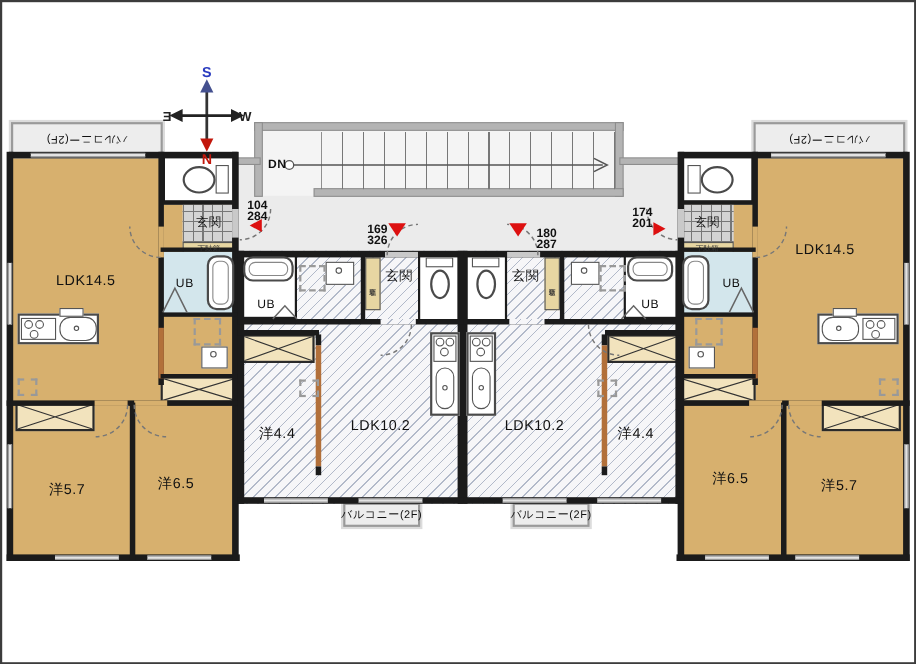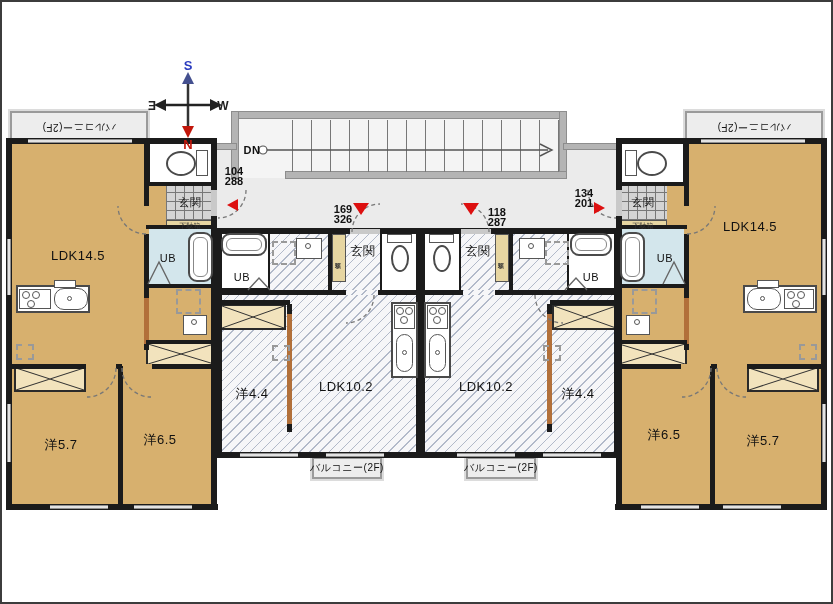--- a/index.html
+++ b/index.html
@@ -333,34 +333,34 @@
   <div class="tiny" style="left:190px;top:226px">下駄箱</div>
   <div class="tiny" style="left:643px;top:226px">下駄箱</div>
 
   <div class="lbl s11" style="left:168px;top:258px">UB</div>
   <div class="lbl s11" style="left:665px;top:258px">UB</div>
   <div class="lbl s11" style="left:242px;top:277px">UB</div>
   <div class="lbl s11" style="left:591px;top:277px">UB</div>
 
   <div class="lbl s11" style="left:252px;top:150px;font-weight:bold">DN</div>
 
-  <div class="num" style="left:234px;top:176px">
+  <div class="num" style="left:234px;top:192px">
     <div>104</div>
-    <div>288</div>
+    <div>284</div>
   </div>
   <div class="num" style="left:343px;top:214px">
     <div>169</div>
     <div>326</div>
   </div>
   <div class="num" style="left:497px;top:217px">
-    <div>118</div>
+    <div>180</div>
     <div>287</div>
   </div>
   <div class="num" style="left:584px;top:198px">
-    <div>134</div>
+    <div>174</div>
     <div>201</div>
   </div>
 
   <div class="a tri-left" style="left:227px;top:199px"></div>
   <div class="a tri-down" style="left:353px;top:203px"></div>
   <div class="a tri-down" style="left:463px;top:203px"></div>
   <div class="a tri-right" style="left:594px;top:202px"></div>
 
 </div>
 

